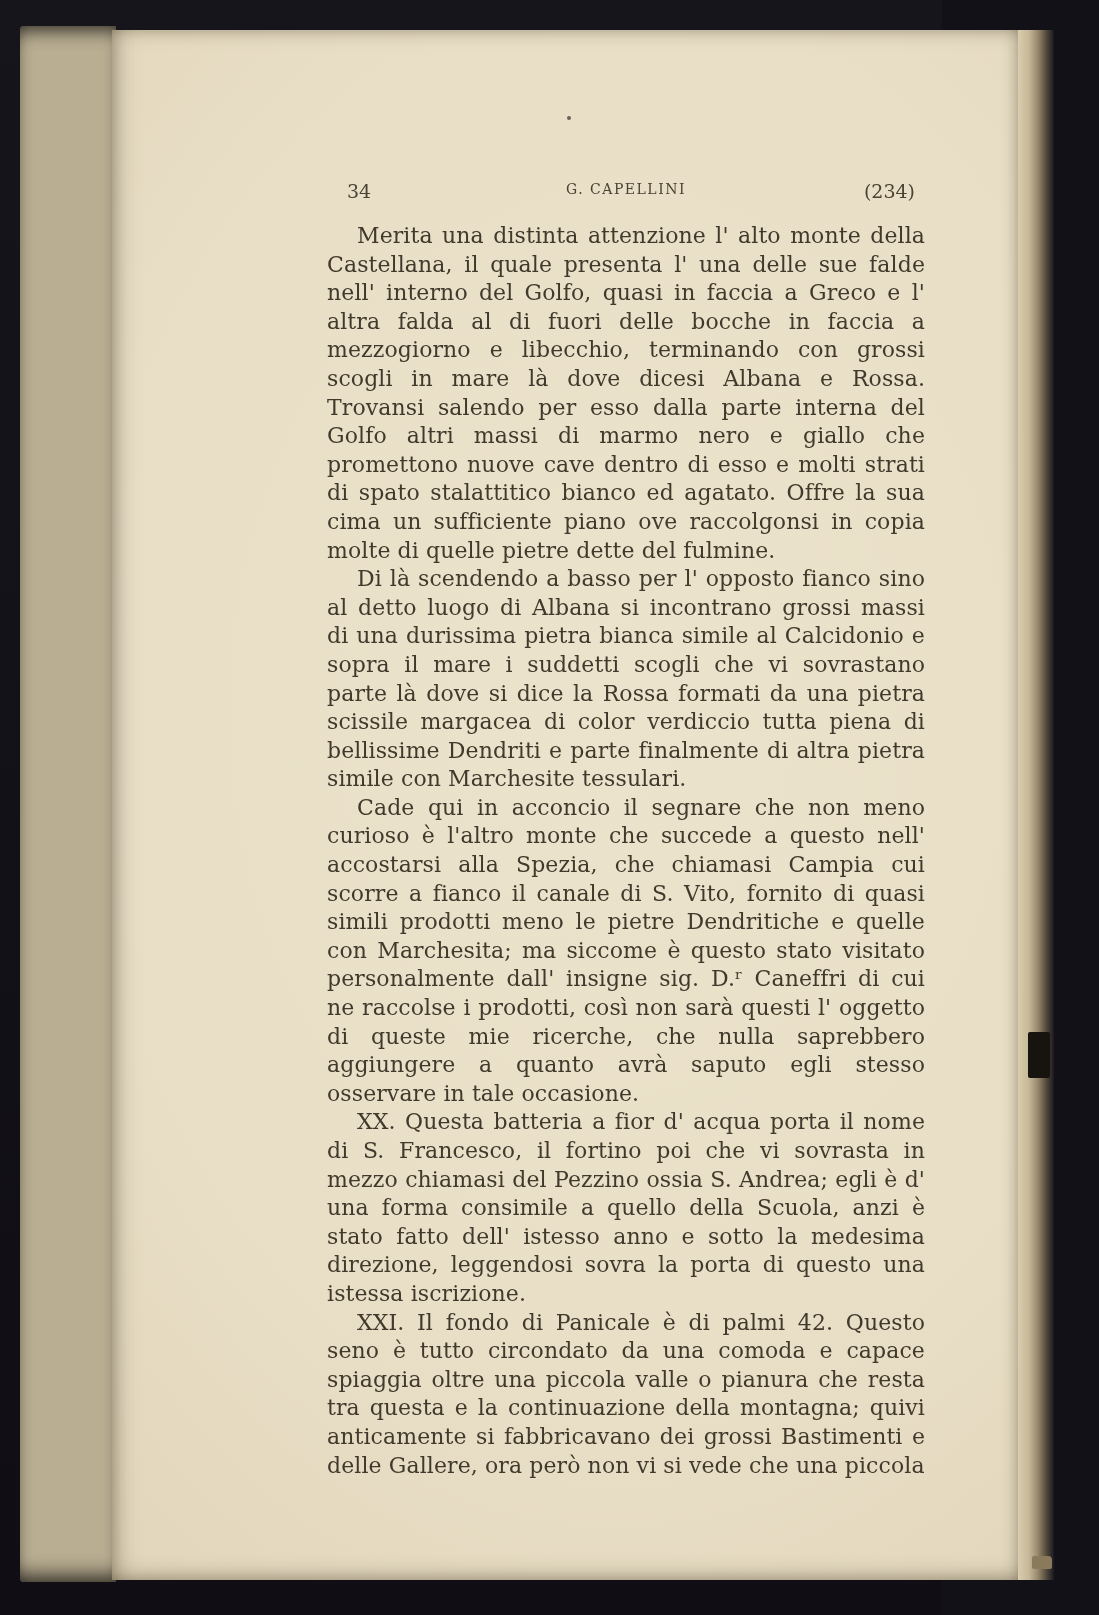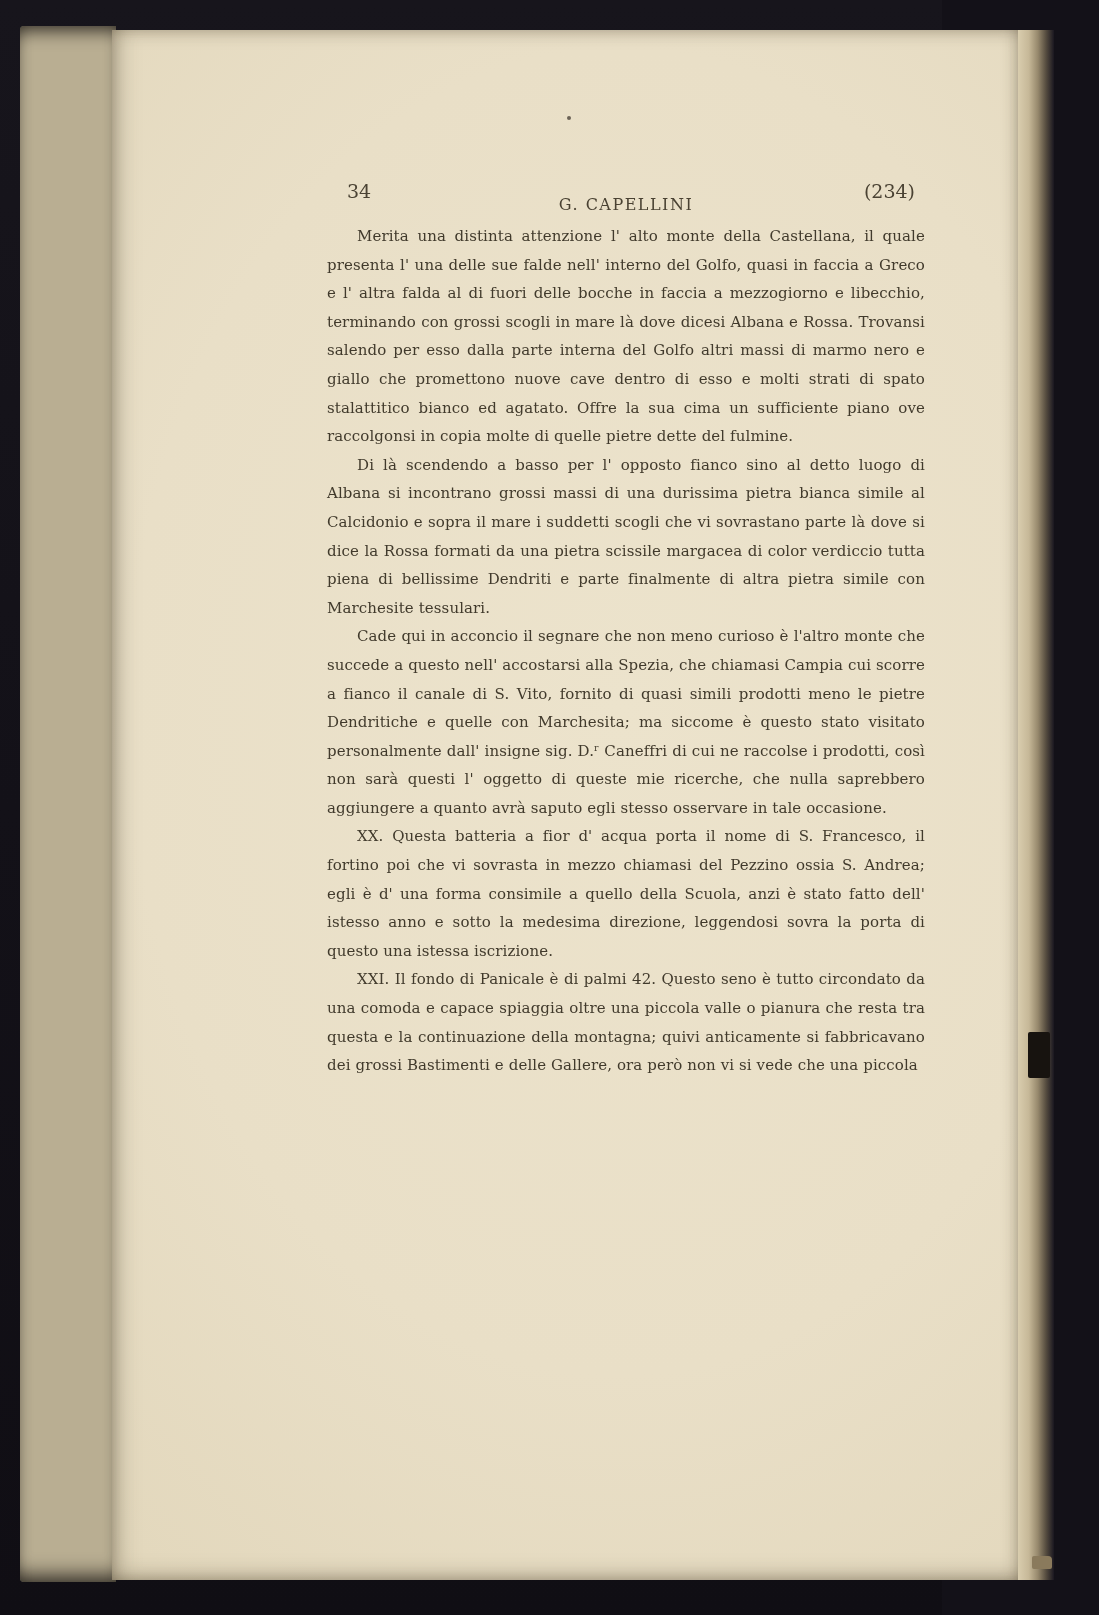--- a/index.html
+++ b/index.html
@@ -108,32 +108,32 @@
   }
   .page-header .pnum {
     position: absolute;
     left: 20px;
     top: 0;
   }
   .page-header .rtitle {
     position: absolute;
     left: 50%;
     transform: translateX(-50%);
-    top: 15px;
+    top: 1px;
     letter-spacing: 1.5px;
-    font-size: 16px;
+    font-size: 14px;
   }
   .page-header .folio {
     position: absolute;
     right: 10px;
     top: 0;
   }
   .body-text {
     margin-top: 12px;
-    font-size: 15px;
+    font-size: 22px;
     line-height: 28.6px;
     text-align: justify;
     letter-spacing: 0.1px;
   }
   .body-text p {
     margin: 0;
     padding: 0;
     text-indent: 30px;
   }
 </style>

